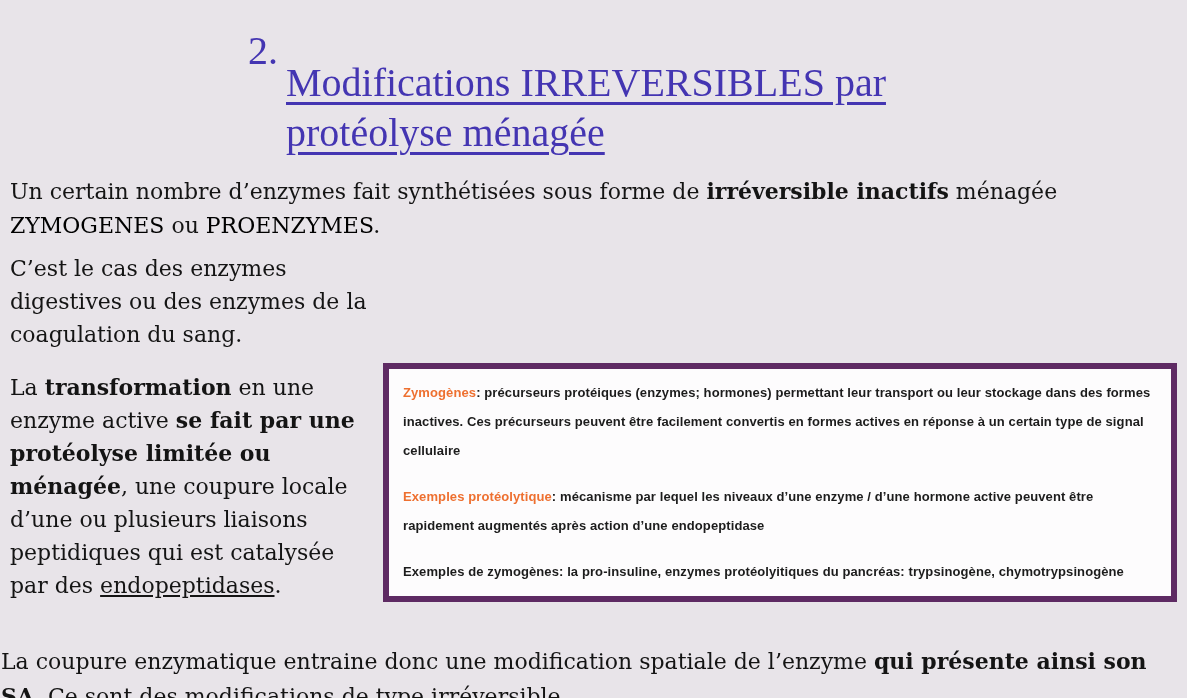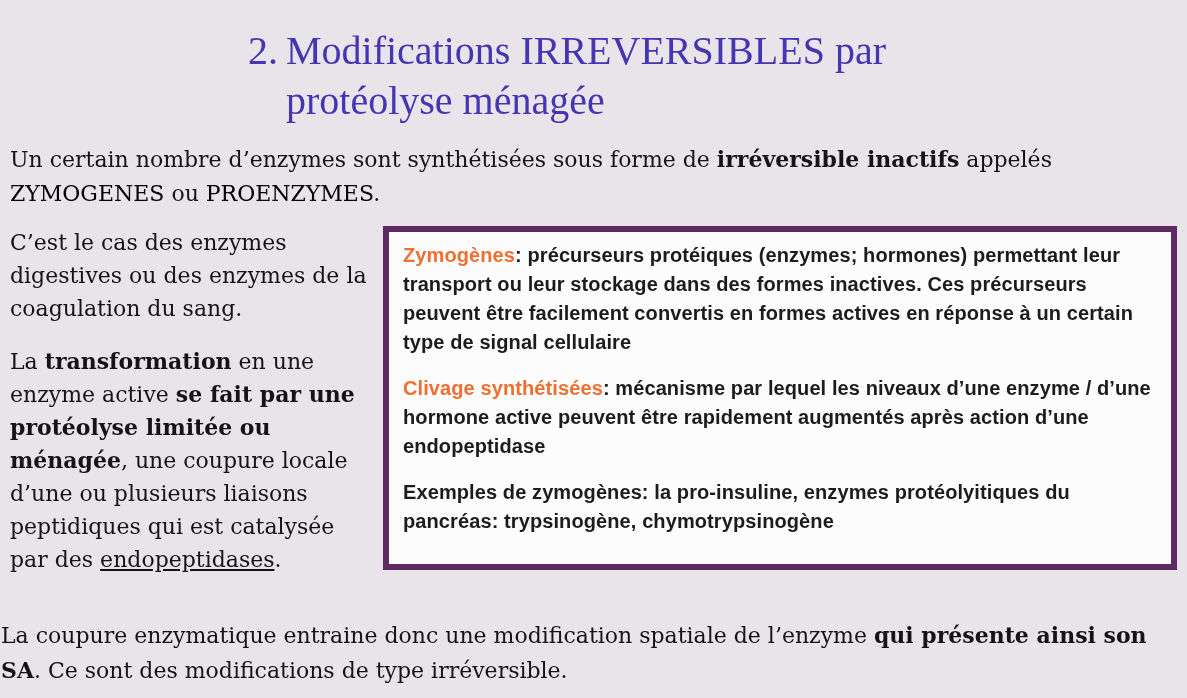--- a/index.html
+++ b/index.html
@@ -18,58 +18,60 @@
     align-items: flex-start;
     margin: 26px 0 0 248px;
     font-family: "Liberation Serif", serif;
     font-size: 40px;
     line-height: 50px;
     color: #4435b2;
   }
   .title-number { margin-right: 8px; white-space: nowrap; }
   .title-text {
     max-width: 740px;
+    text-decoration: underline;
     text-decoration-thickness: 3px;
     text-underline-offset: 6px;
     text-decoration-color: #4435b2;
+    margin-top: 32px;
   }
 
   
   .intro {
     margin: 16px 10px 0 10px;
     font-size: 22px;
     line-height: 34px;
   }
   .term-blue { color: #000000; }
   b, .bold { font-weight: bold; }
 
   
   .middle {
     display: flex;
-    align-items: flex-start;
-    margin: 15px 10px 0 10px;
+    align-items: flex-end;
+    margin: 9px 10px 0 10px;
   }
   .left-col {
     width: 362px;
     flex: 0 0 362px;
     font-size: 22px;
     line-height: 33px;
   }
   .left-col p + p { margin-top: 20px; }
   .underlined { text-decoration: underline; }
 
   .def-box {
     margin-left: 11px;
     width: 832px;
     border: 6px solid #5e2a63;
     background: #fdfcfd;
-    padding: 9px 12px 28px 14px;
+    padding: 9px 12px 10px 14px;
     font-family: "Liberation Sans", sans-serif;
     font-weight: 700;
-    font-size: 20px;
+    font-size: 13px;
     line-height: 29px;
     color: #1c1c1c;
     letter-spacing: 0.1px;
   }
   .def-box p + p { margin-top: 17px; }
   .term-orange { color: #ee7030; }
 
   
   .footer-para {
     margin: 42px 12px 0 1px;
@@ -80,32 +82,32 @@
 </head>
 <body>
 
 <div class="page">
 
   <div class="title-block">
     <span class="title-number">2.</span>
     <span class="title-text">Modifications IRREVERSIBLES par protéolyse ménagée</span>
   </div>
 
-  <p class="intro"><span>Un certain nombre d’enzymes sont synthétisées sous forme de </span><b>irréversible inactifs</b><span> appelés </span><span class="term-blue">ZYMOGENES</span><span> ou </span><span class="term-blue">PROENZYMES</span><span>.</span></p>
+  <p class="intro"><span>Un certain nombre d’enzymes fait synthétisées sous forme de </span><b>irréversible inactifs</b><span> ménagée </span><span class="term-blue">ZYMOGENES</span><span> ou </span><span class="term-blue">PROENZYMES</span><span>.</span></p>
 
   <div class="middle">
 
     <div class="left-col">
       <p>C’est le cas des enzymes digestives ou des enzymes de la coagulation du sang.</p>
       <p><span>La </span><b>transformation</b><span> en une enzyme active </span><b>se fait par une protéolyse limitée ou ménagée</b><span>, une coupure locale d’une ou plusieurs liaisons peptidiques qui est catalysée par des </span><span class="underlined">endopeptidases</span><span>.</span></p>
     </div>
 
     <div class="def-box">
       <p><span class="term-orange">Zymogènes</span><span>:</span><span> précurseurs protéiques (enzymes; hormones) permettant leur transport ou leur stockage dans des formes inactives. Ces précurseurs peuvent être facilement convertis en formes actives en réponse à un certain type de signal cellulaire</span></p>
-      <p><span class="term-orange">Clivage synthétisées</span><span>:</span><span> mécanisme par lequel les niveaux d’une enzyme / d’une hormone active peuvent être rapidement augmentés après action d’une endopeptidase</span></p>
+      <p><span class="term-orange">Exemples protéolytique</span><span>:</span><span> mécanisme par lequel les niveaux d’une enzyme / d’une hormone active peuvent être rapidement augmentés après action d’une endopeptidase</span></p>
       <p><span class="term-orange"></span><span></span><span>Exemples de zymogènes: la pro-insuline, enzymes protéolyitiques du pancréas: trypsinogène, chymotrypsinogène</span></p>
     </div>
 
   </div>
 
   <p class="footer-para"><span>La coupure enzymatique entraine donc une modification spatiale de l’enzyme </span><b>qui présente ainsi son SA</b><span>. Ce sont des modifications de type irréversible.</span></p>
 
 </div>
 
 </body></html>

